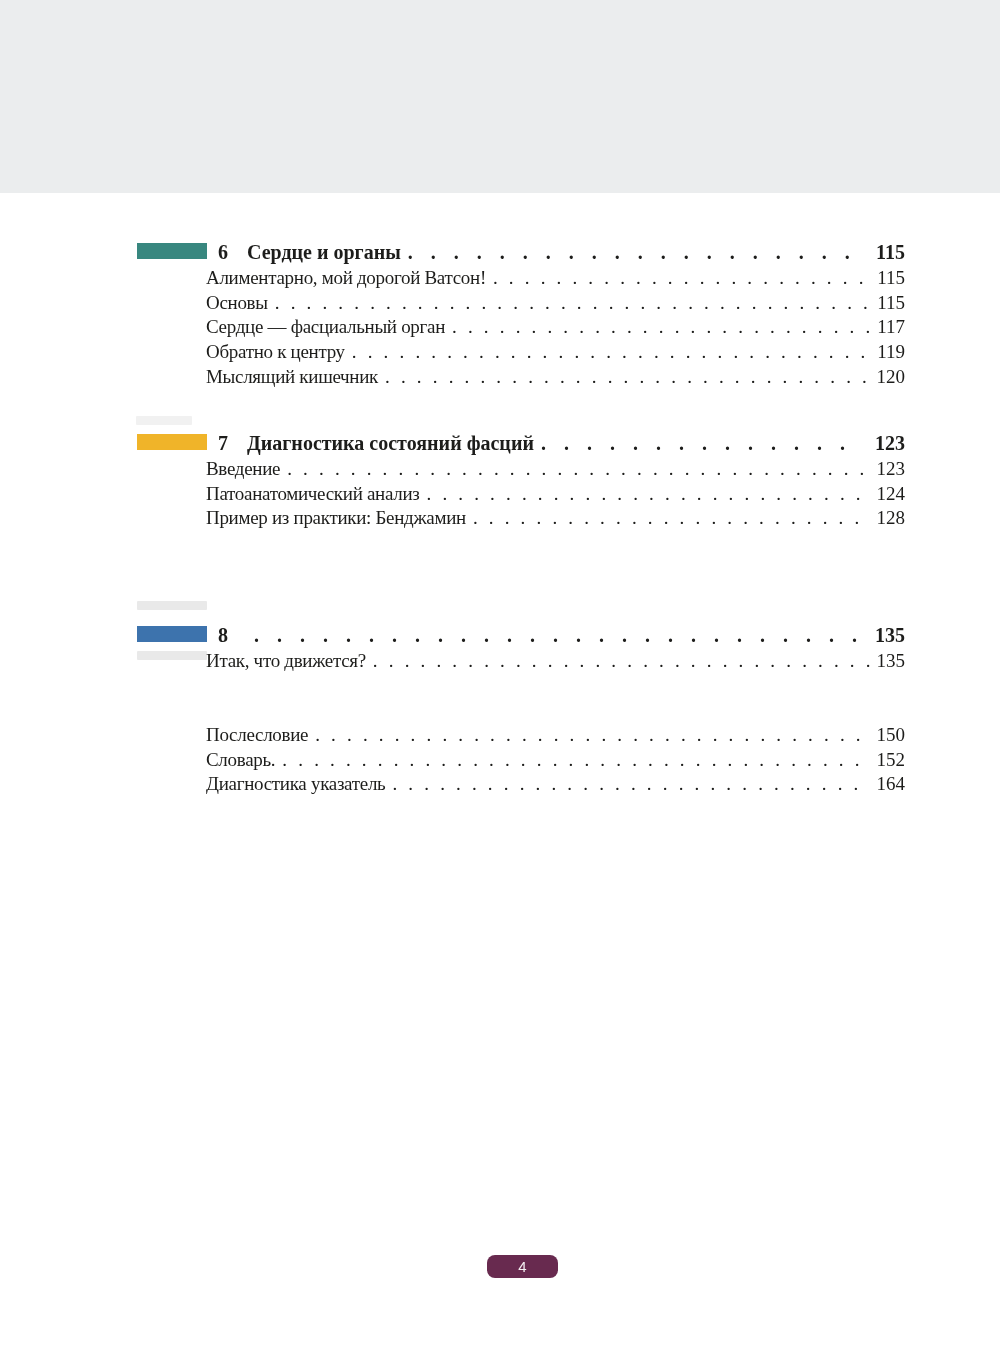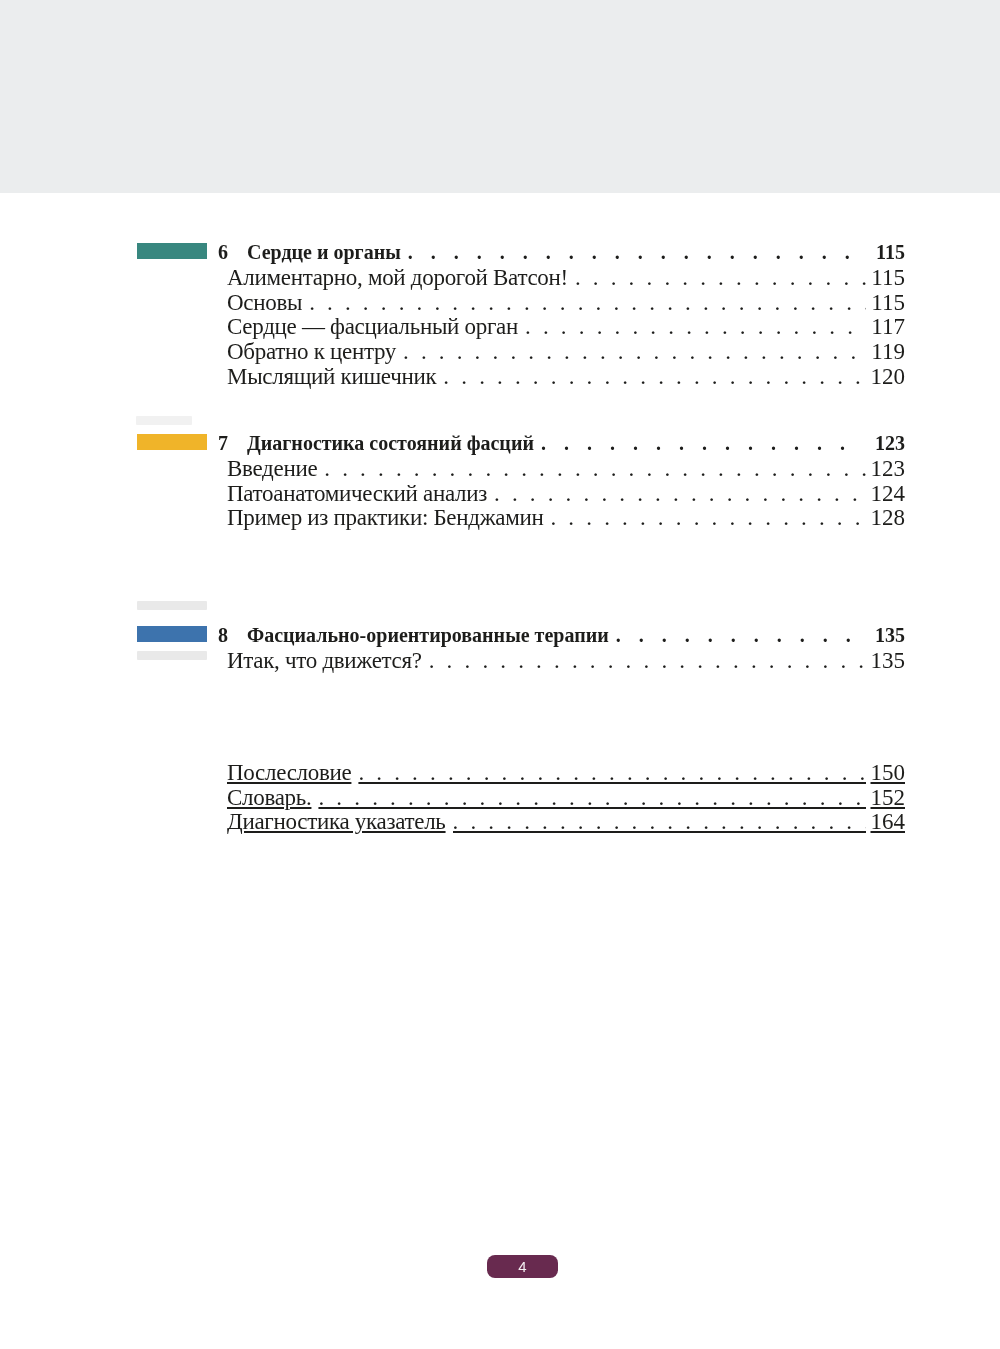--- a/index.html
+++ b/index.html
@@ -33,21 +33,21 @@
   .ghost-3 { left: 137px; top: 651px; width: 70px; }
 
   .toc-section, .toc-backmatter {
     position: absolute;
     left: 137px;
     width: 768px; 
   }
   .sec-6 { top: 238px; }
   .sec-7 { top: 429px; }
   .sec-8 { top: 621px; }
-  .backmatter { top: 761px; text-decoration: underline; }
+  .backmatter { top: 723px; }
 
   .chapter-row {
     display: flex;
     align-items: baseline;
     height: 28px;
     line-height: 28px;
     font-weight: bold;
     font-size: 20px;
   }
   .chapter-bar {
@@ -62,24 +62,24 @@
   .bar-blue   { background: #3d73ad; }
   .chapter-num {
     flex: 0 0 40px;
     padding-left: 11px;
   }
   .chapter-title { white-space: nowrap; }
 
   .entry-row {
     display: flex;
     align-items: flex-start;
-    margin-left: 90px;
+    margin-left: 69px;
     height: 24.7px;
     line-height: 24.7px;
-    font-size: 23px;
+    font-size: 19px;
   }
   .entry-title { white-space: nowrap; letter-spacing: -0.3px; }
 
   .leader {
     flex: 1 1 auto;
     overflow: hidden;
     white-space: nowrap;
     margin-left: 7px;
     margin-right: 5px;
     min-width: 10px;
@@ -178,21 +178,20 @@
     <div class="entry-title">Пример из практики: Бенджамин</div>
     <div class="leader"></div>
     <div class="page-num">128</div>
   </div>
 </div>
 
 <div class="toc-section sec-8">
   <div class="chapter-row">
     <div class="chapter-bar bar-blue"></div>
     <div class="chapter-num">8</div>
-    <div class="chapter-title">Фасциально-ориентированные терапии</div>
     <div class="leader"></div>
     <div class="page-num">135</div>
   </div>
   <div class="entry-row">
     <div class="entry-title">Итак, что движется?</div>
     <div class="leader"></div>
     <div class="page-num">135</div>
   </div>
 </div>
 

